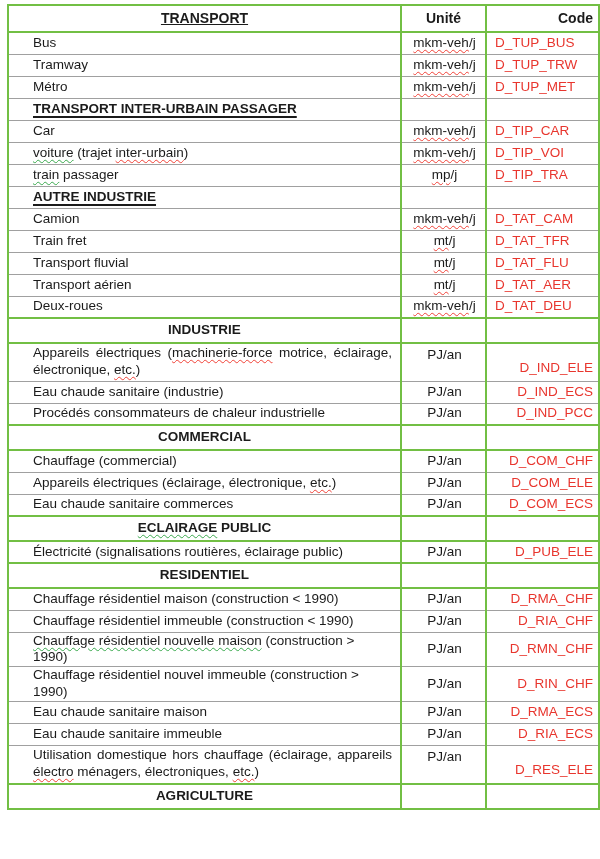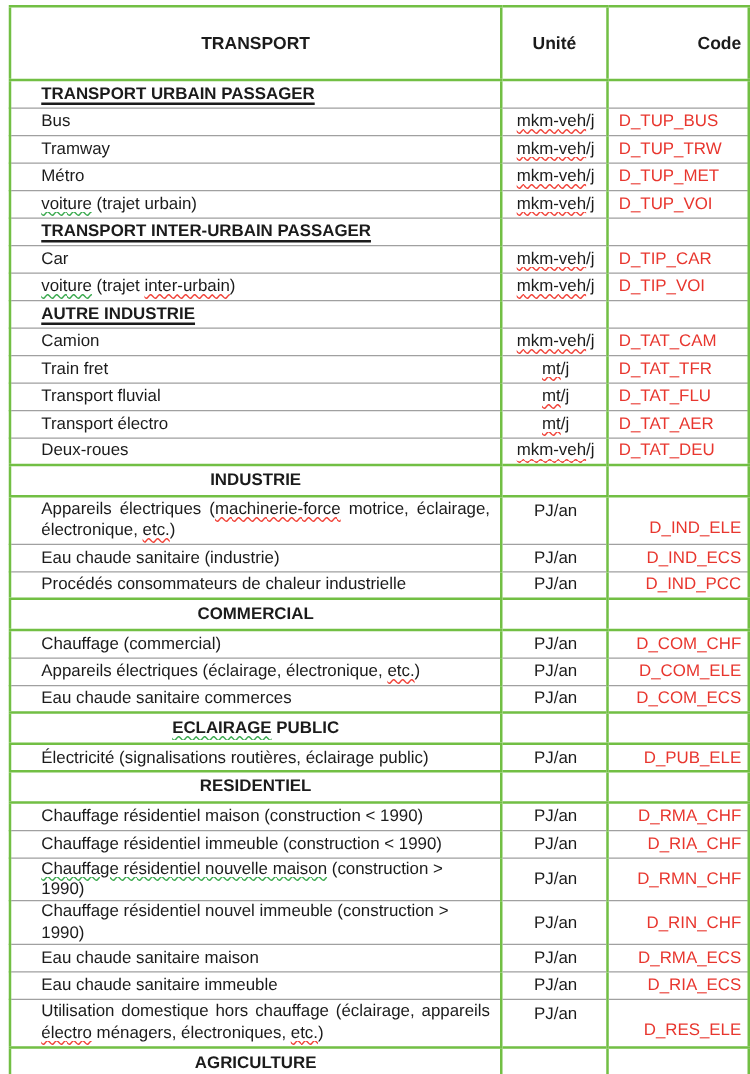--- a/index.html
+++ b/index.html
@@ -14,22 +14,22 @@
     border-left:2px solid var(--green_border,#72bf44);}
   thead th{border-top:2px solid var(--green_border,#72bf44);
     border-bottom:2px solid var(--green_border,#72bf44);
     font-weight:bold;font-size:14px;height:25px;}
   tr.section td{border-top:2px solid var(--green_border,#72bf44);
     border-bottom:2px solid var(--green_border,#72bf44);height:23px;}
   tr.item{height:22px;}
   tr.subheader{height:22px;}
   tr.tall{height:38px;}
   .label-cell{padding:0 8px 0 24px;text-align:left;}
-  thead .label-cell{text-align:center;padding:0;}
-  thead .unit-cell{text-align:center;padding:16px;}
+  thead .label-cell{text-align:center;padding:0;text-decoration:underline;}
+  thead .unit-cell{text-align:center;padding:0;}
   thead .code-cell{text-align:right;color:var(--ink,#1b1b1b);padding-left:8px;margin-top:24px;}
   tr.section .label-cell{text-align:center;font-weight:bold;padding:0;margin-left:40px;}
   tr.subheader .label-cell{font-weight:bold;}
   .unit-cell{padding:0 2px 0 4px;text-align:center;}
   .code-cell{color:var(--code_red,#e8362e);padding:0 5px 0 8px;}
   .code-cell.left{text-align:left;}
   .code-cell.right{text-align:right;}
   tr.tall .label-cell{text-align:justify;line-height:16.5px;padding-top:1px;padding-bottom:2px;margin-left:36px;}
   tr.tall .unit-cell{vertical-align:top;padding-top:3px;}
   tr.tall .code-cell{vertical-align:bottom;padding-bottom:4px;}
@@ -57,59 +57,54 @@
         </th>
         <th class="unit-cell">
           <span>Unité</span>
         </th>
         <th class="code-cell">
           <span>Code</span>
         </th>
       </tr>
     </thead>
     <tbody>
-        <tr class="subheader">
-          <td class="label-cell"><span class="m-underline">TRANSPORT URBAIN PASSAGER</span></td>
-          <td class="unit-cell"></td>
-          <td class="code-cell "></td>
-        </tr>
         <tr class="item">
           <td class="label-cell"><span>Bus</span></td>
           <td class="unit-cell"><span class="m-red">mkm-veh</span><span>/j</span></td>
           <td class="code-cell left"><span>D_TUP_BUS</span></td>
         </tr>
         <tr class="item">
           <td class="label-cell"><span>Tramway</span></td>
           <td class="unit-cell"><span class="m-red">mkm-veh</span><span>/j</span></td>
           <td class="code-cell left"><span>D_TUP_TRW</span></td>
         </tr>
         <tr class="item">
           <td class="label-cell"><span>Métro</span></td>
           <td class="unit-cell"><span class="m-red">mkm-veh</span><span>/j</span></td>
           <td class="code-cell left"><span>D_TUP_MET</span></td>
-        </tr>
-        <tr class="item">
-          <td class="label-cell"><span class="m-green">voiture</span><span> (trajet urbain)</span></td>
-          <td class="unit-cell"><span class="m-red">mkm-veh</span><span>/j</span></td>
-          <td class="code-cell left"><span>D_TUP_VOI</span></td>
         </tr>
         <tr class="subheader">
           <td class="label-cell"><span class="m-underline">TRANSPORT INTER-URBAIN PASSAGER</span></td>
           <td class="unit-cell"></td>
           <td class="code-cell "></td>
         </tr>
         <tr class="item">
           <td class="label-cell"><span>Car</span></td>
           <td class="unit-cell"><span class="m-red">mkm-veh</span><span>/j</span></td>
           <td class="code-cell left"><span>D_TIP_CAR</span></td>
         </tr>
         <tr class="item">
           <td class="label-cell"><span class="m-green">voiture</span><span> (trajet </span><span class="m-red">inter-urbain</span><span>)</span></td>
           <td class="unit-cell"><span class="m-red">mkm-veh</span><span>/j</span></td>
           <td class="code-cell left"><span>D_TIP_VOI</span></td>
+        </tr>
+        <tr class="item">
+          <td class="label-cell"><span class="m-green">train</span><span> passager</span></td>
+          <td class="unit-cell"><span class="m-red">mp</span><span>/j</span></td>
+          <td class="code-cell left"><span>D_TIP_TRA</span></td>
         </tr>
         <tr class="subheader">
           <td class="label-cell"><span class="m-underline">AUTRE INDUSTRIE</span></td>
           <td class="unit-cell"></td>
           <td class="code-cell "></td>
         </tr>
         <tr class="item">
           <td class="label-cell"><span>Camion</span></td>
           <td class="unit-cell"><span class="m-red">mkm-veh</span><span>/j</span></td>
           <td class="code-cell left"><span>D_TAT_CAM</span></td>
@@ -118,21 +113,21 @@
           <td class="label-cell"><span>Train fret</span></td>
           <td class="unit-cell"><span class="m-red">mt</span><span>/j</span></td>
           <td class="code-cell left"><span>D_TAT_TFR</span></td>
         </tr>
         <tr class="item">
           <td class="label-cell"><span>Transport fluvial</span></td>
           <td class="unit-cell"><span class="m-red">mt</span><span>/j</span></td>
           <td class="code-cell left"><span>D_TAT_FLU</span></td>
         </tr>
         <tr class="item">
-          <td class="label-cell"><span>Transport électro</span></td>
+          <td class="label-cell"><span>Transport aérien</span></td>
           <td class="unit-cell"><span class="m-red">mt</span><span>/j</span></td>
           <td class="code-cell left"><span>D_TAT_AER</span></td>
         </tr>
         <tr class="item">
           <td class="label-cell"><span>Deux-roues</span></td>
           <td class="unit-cell"><span class="m-red">mkm-veh</span><span>/j</span></td>
           <td class="code-cell left"><span>D_TAT_DEU</span></td>
         </tr>
         <tr class="section">
           <td class="label-cell"><span>INDUSTRIE</span></td>

